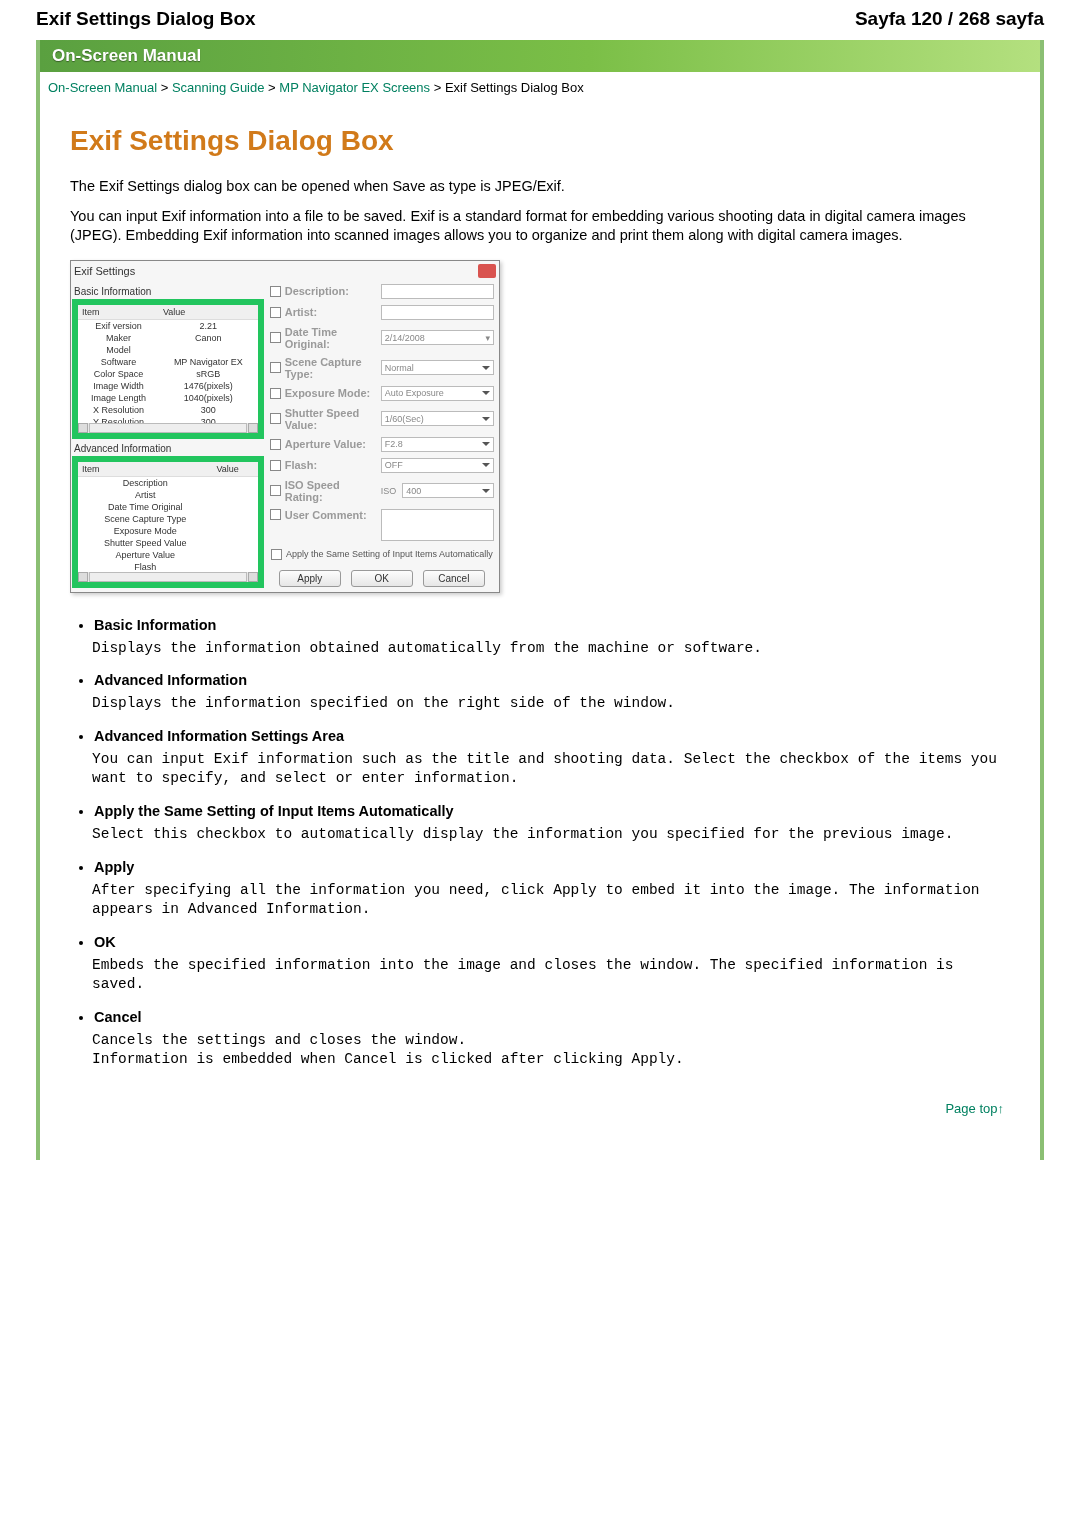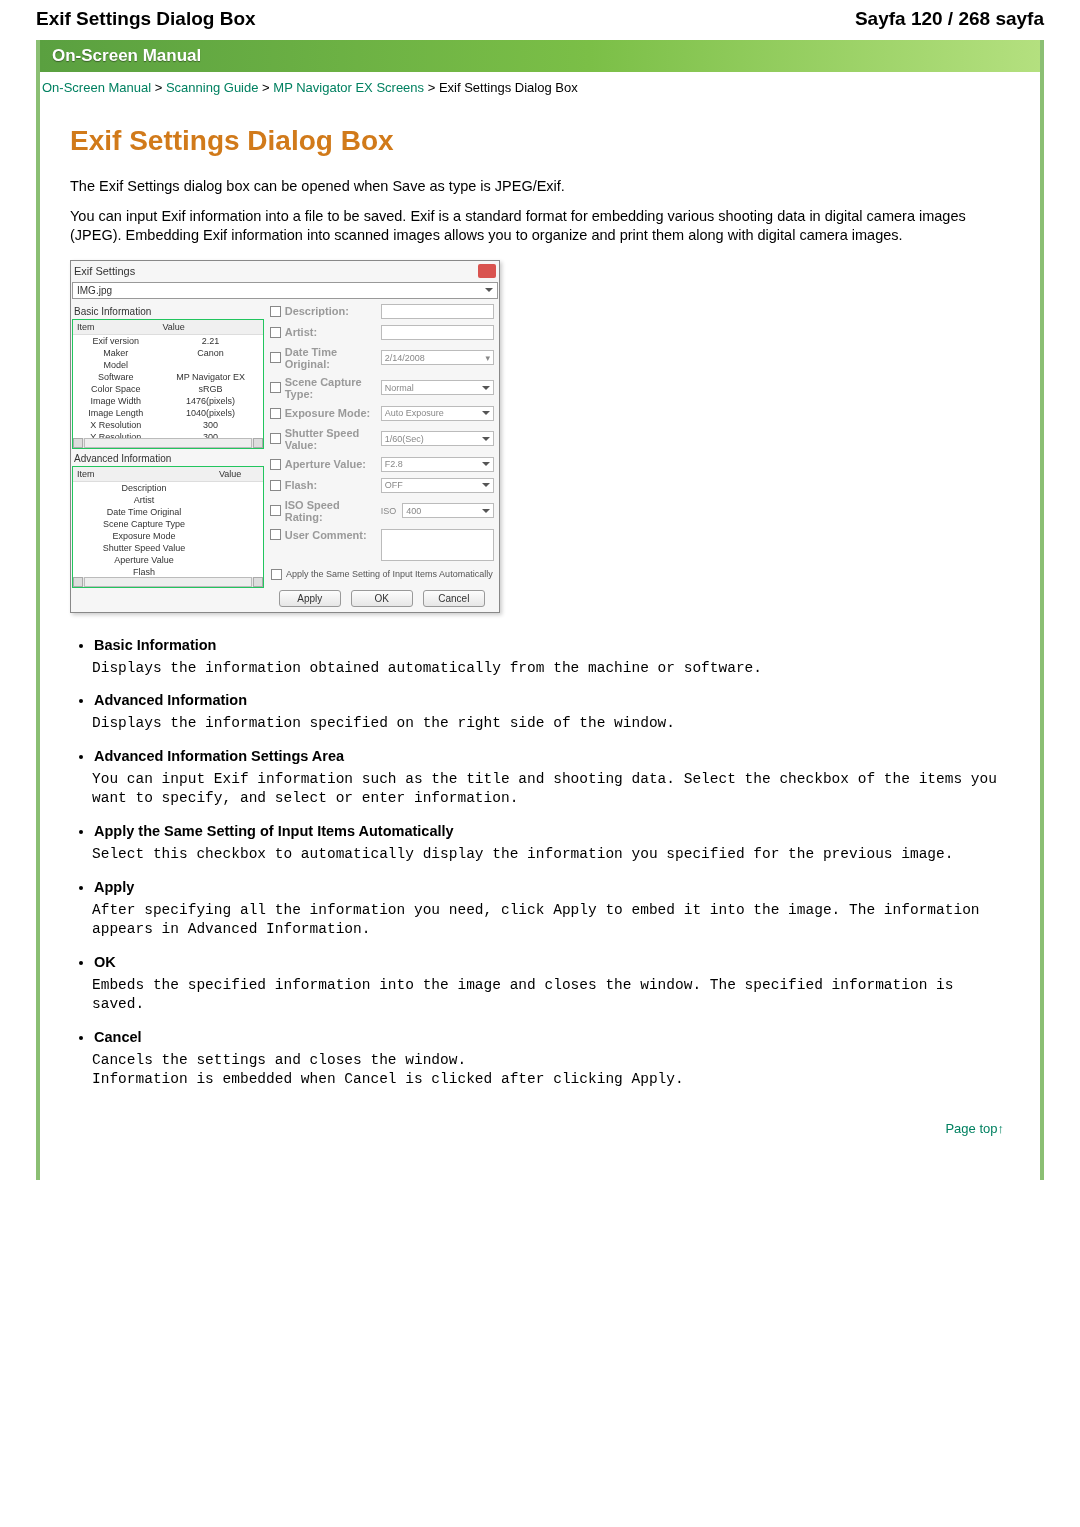--- a/index.html
+++ b/index.html
@@ -4,40 +4,40 @@
 <style>
   * { box-sizing: border-box; margin: 0; padding: 0; }
   body { font-family: Arial, Helvetica, sans-serif; font-size: 14px; color: #000; background: #fff; width: 1080px; }
   .top-bar { display: flex; justify-content: space-between; padding: 8px 36px 10px; font-size: 19px; font-weight: bold; }
   .content-wrap { border-left: 4px solid #8bbf73; border-right: 4px solid #8bbf73; margin: 0 36px; }
   .manual-header {
     background: linear-gradient(to right, #5aa040 0%, #7bbf47 55%, #b4e07f 100%);
     color: #fff; font-weight: bold; font-size: 17px; padding: 6px 12px;
     text-shadow: 0 1px 1px rgba(0,0,0,0.4);
   }
-  .breadcrumb { padding: 8px 2px; font-size: 13px; }
+  .breadcrumb { padding: 8px 8px; font-size: 13px; }
   .breadcrumb a { color: #008060; text-decoration: none; }
   .main { padding: 4px 30px 20px 30px; }
   h1 { color: #d17a1a; font-size: 28px; font-weight: bold; margin: 18px 0 20px; }
   .intro p { margin-bottom: 10px; font-size: 14.5px; line-height: 1.35; }
   .dialog-wrap { margin: 14px 0 24px; }
   .dialog {
     width: 430px; background: #f6f6f6; border: 1px solid #888;
     box-shadow: 2px 2px 4px rgba(0,0,0,0.2); font-size: 10px; color: #333; padding: 1px;
   }
   .dlg-titlebar { display: flex; justify-content: space-between; align-items: center; padding: 2px 2px 4px; font-size: 11px; }
   .dlg-close-group { display: flex; gap: 1px; }
   .dlg-close-btn { width: 18px; height: 14px; background: #e15050; display: inline-block; border-radius: 2px; }
   .dlg-dropdown { background: #fff; border: 1px solid #999; padding: 2px 4px; display: flex; justify-content: space-between; align-items: center; margin-bottom: 3px; }
   .dlg-arrow-down { width: 0; height: 0; border-left: 4px solid transparent; border-right: 4px solid transparent; border-top: 4px solid #555; }
   .dlg-row { display: flex; }
   .dlg-left { width: 45%; }
   .dlg-right { width: 55%; padding: 2px 4px 0 6px; }
   .panel-title { font-size: 10px; padding: 4px 2px 2px; }
-  .panel-box { background: #fff; border: 1px solid #22c55e; font-size: 9px; }
+  .panel-box { background: #fff; border: 6px solid #22c55e; font-size: 9px; }
   .panel-inner { height: 118px; overflow: hidden; padding: 0; }
   .panel-inner2 { height: 110px; overflow: hidden; padding: 0; }
   .panel-table { width: 100%; border-collapse: collapse; }
   .panel-table th { text-align: left; font-weight: normal; padding: 2px 4px; border-bottom: 1px solid #ddd; background: #f0f0f0; }
   .panel-table td { padding: 1px 4px; white-space: nowrap; text-align: center; }
   .scroll-stub { background: #e8e8e8; height: 10px; display: flex; align-items: center; }
   .scroll-arrow { width: 10px; height: 10px; background: #ddd; border: 1px solid #aaa; }
   .scroll-bar-inner { flex: 1; height: 10px; background: #eee; border: 1px solid #bbb; margin: 0 1px; }
   .field-row { display: flex; align-items: center; margin-bottom: 6px; gap: 4px; }
   .chk { width: 11px; height: 11px; border: 1px solid #888; background: #fff; flex-shrink: 0; }
@@ -78,24 +78,20 @@
     </div>
 
     <div class="dialog-wrap">
       <div class="dialog">
         <div class="dlg-titlebar">
           <span>Exif Settings</span>
           <span class="dlg-close-group">
             <span class="dlg-close-btn" style="background:#d9534f;"></span>
           </span>
         </div>
-        <div class="dlg-dropdown">
-          <span>IMG.jpg</span>
-          <span class="dlg-arrow-down"></span>
-        </div>
 
         <div class="dlg-row">
           <div class="dlg-left">
             <div class="panel-title">Basic Information</div>
             <div class="panel-box">
               <div class="panel-inner">
                 <table class="panel-table">
                   <tbody>
                       <tr>
                         <th>Item</th>

